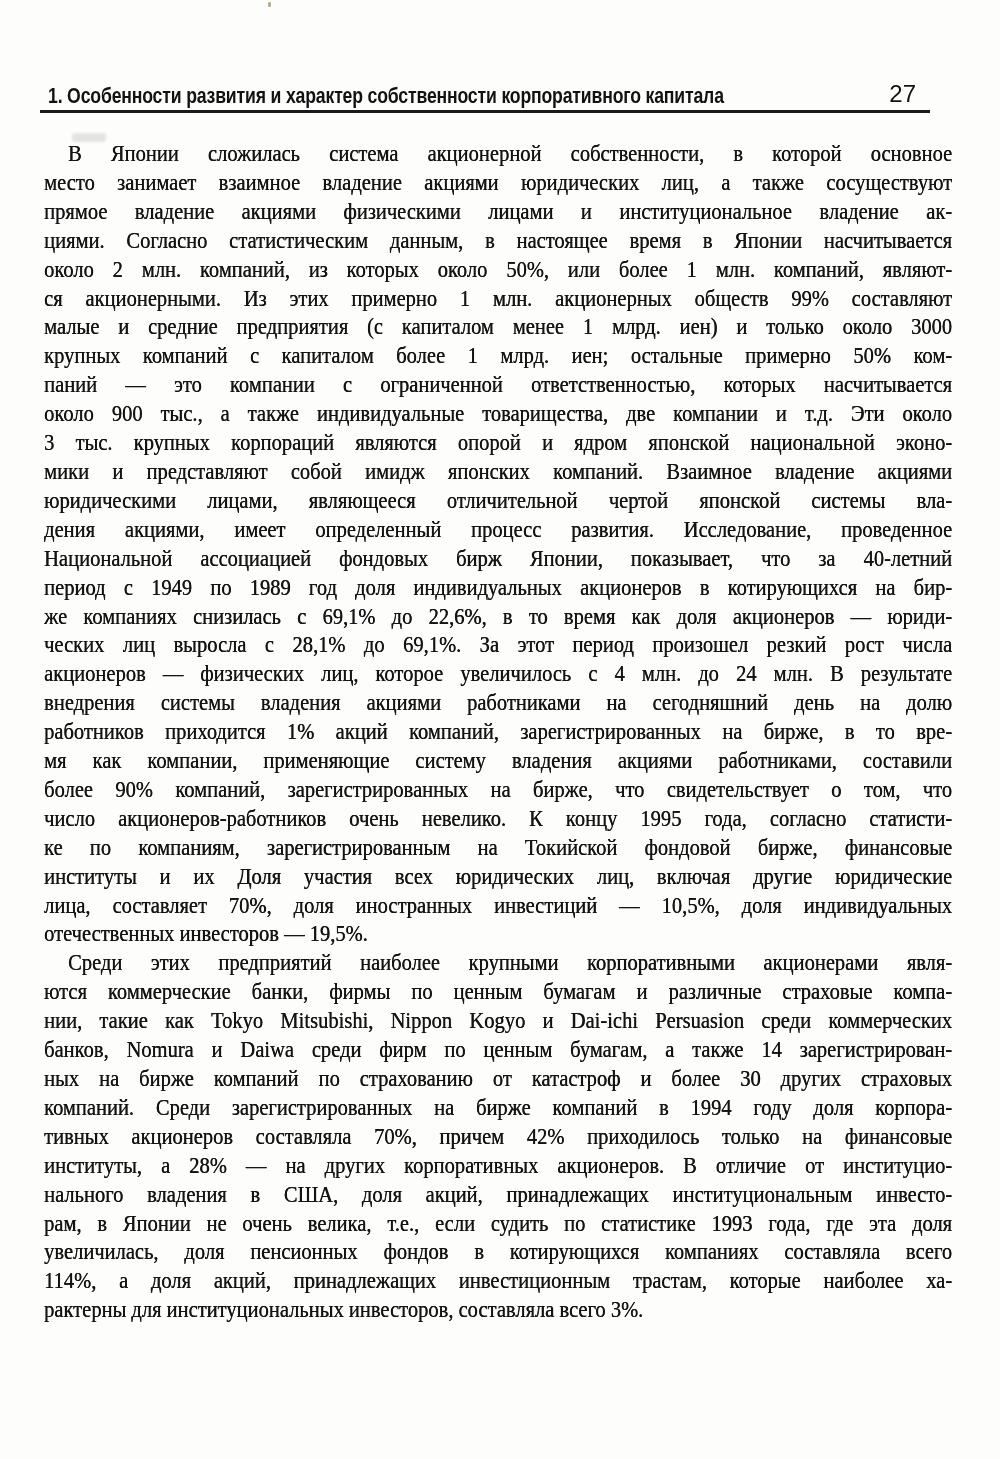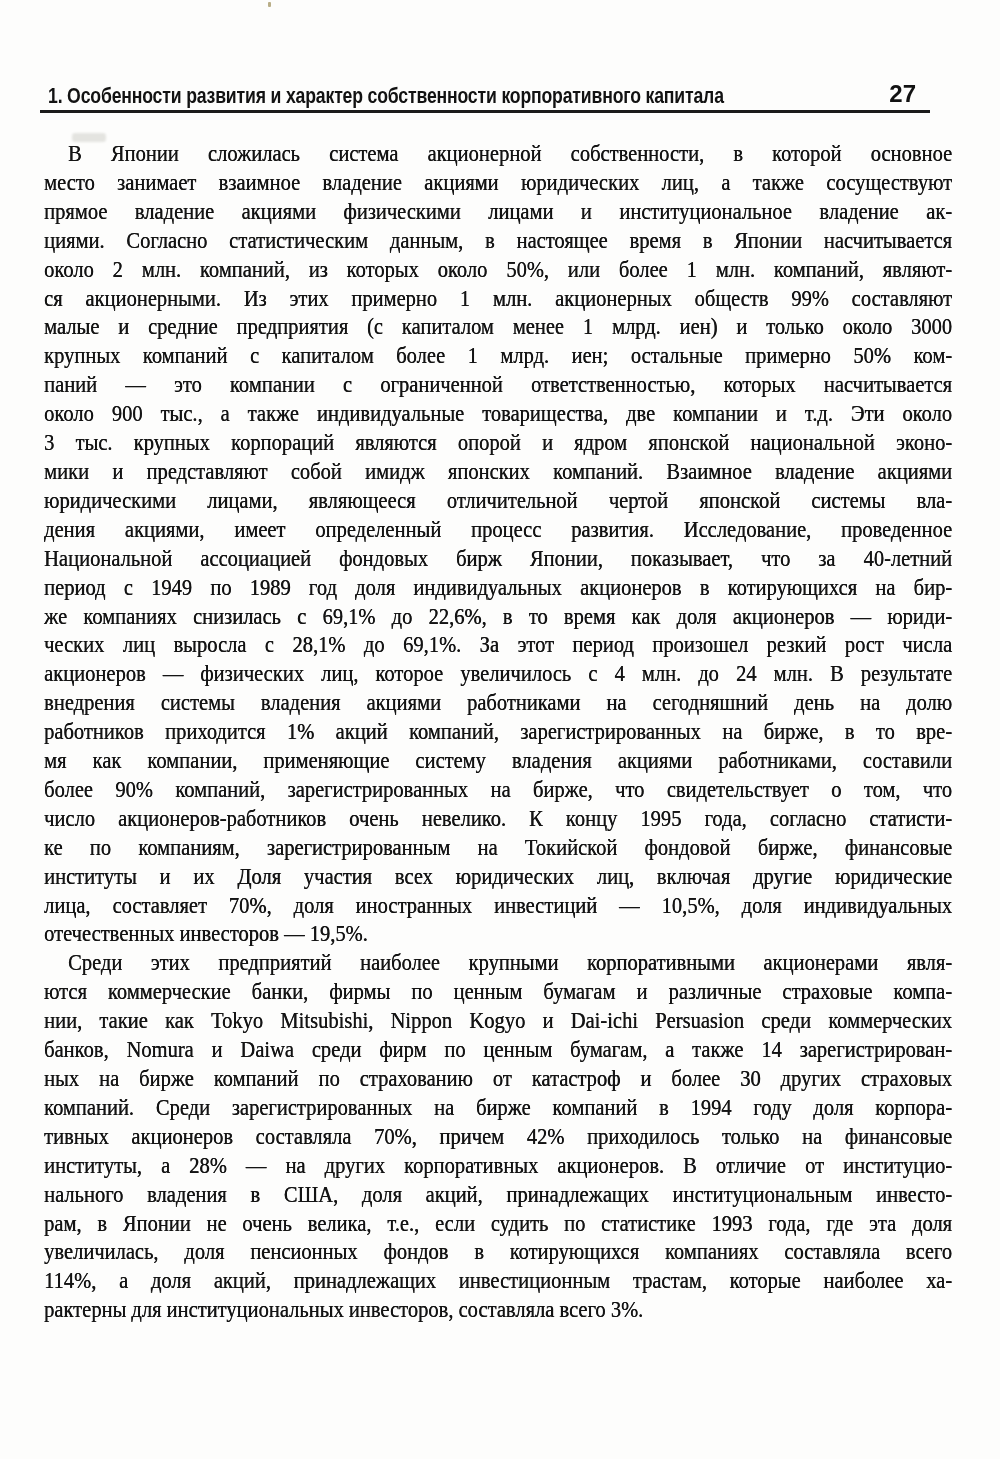--- a/index.html
+++ b/index.html
@@ -28,21 +28,21 @@
     white-space: nowrap;
     transform: scaleX(0.82);
     transform-origin: 0 0;
     letter-spacing: -0.2px;
   }
   .page-number {
     position: absolute;
     right: 84px;
     top: 81px;
     font-family: "Liberation Sans", "DejaVu Sans", sans-serif;
-    font-weight: bold;
+    font-weight: normal;
     font-size: 24px;
     line-height: 26px;
     color: #121212;
   }
   .header-rule {
     position: absolute;
     left: 40px;
     top: 110px;
     width: 890px;
     height: 3px;

